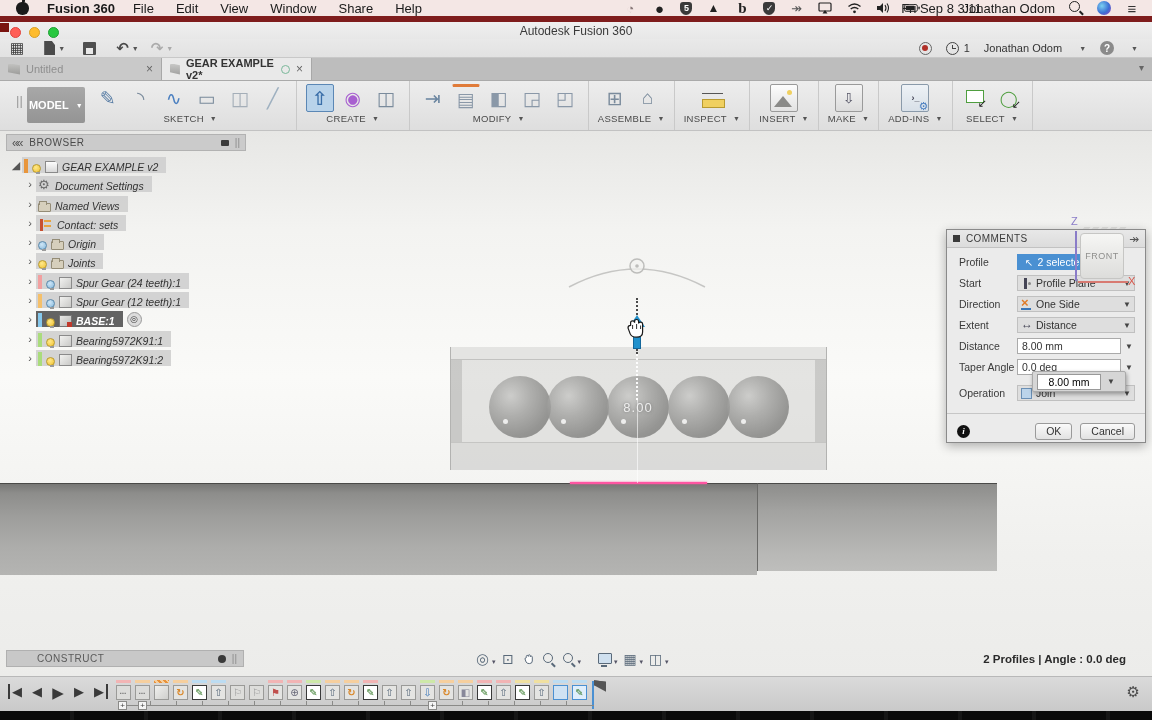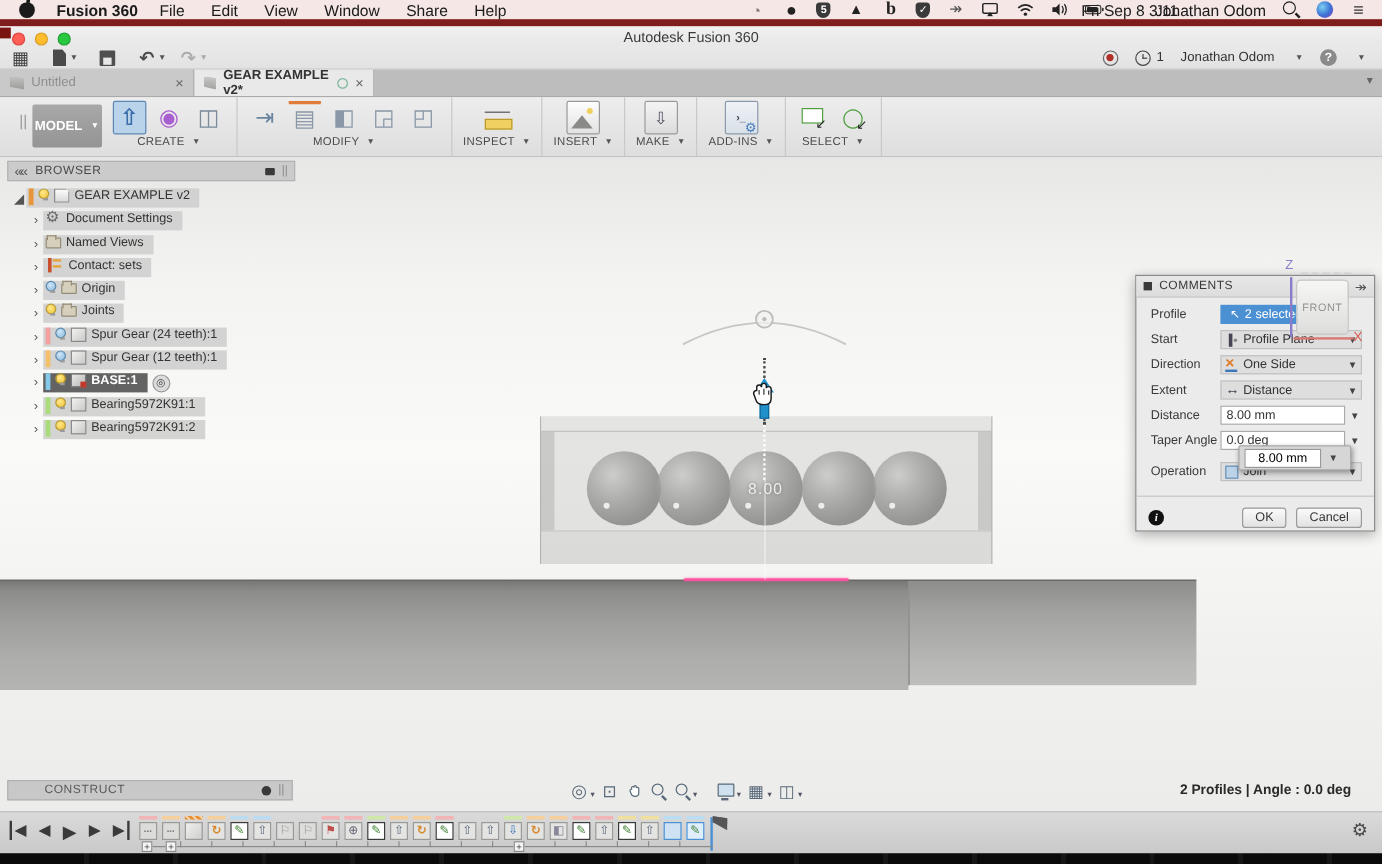--- a/index.html
+++ b/index.html
@@ -150,21 +150,21 @@
   
   .browser{ position:absolute; left:6px; top:3px; width:240px; font-size:10.5px; color:#333;}
   .browser-header{ height:17px; background:#cbcbcb; border:1px solid #b2b2b2; display:flex; align-items:center; padding:0 5px; color:#4a4a4a;}
   .bh-collapse{ font-size:12px; color:#555; margin-right:8px; letter-spacing:-2px;}
   .bh-title{ font-size:10px; letter-spacing:.5px; }
   .bh-dot{ margin-left:auto; width:8px; height:6px; background:#3a3a3a; border-radius:1px;}
   .bh-handle{ color:#8a8a8a; margin-left:6px; font-size:10px;}
   .btree{ padding-top:6px; }
   .brow{ display:flex; align-items:center; height:16px; margin-bottom:3.3px; }
   .brow .exp{ width:12px; text-align:center; color:#555; font-size:11px; flex:none;}
-  .rowbg{ display:inline-flex; align-items:flex-start; background:rgba(206,206,206,.88); height:16px; padding:0 8px 0 2px; gap:4px;}
+  .rowbg{ display:inline-flex; align-items:flex-end; background:rgba(206,206,206,.88); height:16px; padding:0 8px 0 2px; gap:4px;font-style:italic;}
   .rowbg.sel{ background:#636363; color:#fff; font-weight:bold;}
   .cbar{ width:4px; height:14px; flex:none;}
   .bulb{ width:9px; height:9px; border-radius:50%; flex:none; position:relative;}
   .bulb::after{content:""; position:absolute; left:2.5px; bottom:-2px; width:4px; height:2px; background:#9a9a9a;}
   .bulb.yellow{ background:radial-gradient(circle at 40% 35%, #ffe98a, #f0c030); border:.5px solid #b89a30;}
   .bulb.blue{ background:radial-gradient(circle at 40% 35%, #cfe6f6, #85b8dd); border:.5px solid #5a88aa;}
   .bicon{ width:13px; height:12px; flex:none; position:relative;}
   .bi-document{ background:linear-gradient(#fdfdfd,#d8d8d8); border:1px solid #8a8a8a; clip-path:polygon(0 0,75% 0,100% 28%,100% 100%,0 100%);}
   .bi-gear::before{content:"⚙"; font-size:13px; color:#6a6a6a; position:absolute; top:-3px; left:0;}
   .bi-folder{ background:#d6cfbc; border:1px solid #948c76; border-radius:1px; margin-top:2px; height:9px;}
@@ -365,39 +365,63 @@
 
   <div class="ribbon">
     <span class="rib-handle">||</span>
     <div class="model-btn">
       <span>MODEL</span>
         <span class="caret">▼</span>
     </div>
     <span id="ribbon-groups" style="display:flex;">
         <div class="rgroup">
           <div class="icons">
+            <span class="ri gi-create-sketch"></span>
+            <span class="ri gi-sketch-fillet"></span>
+            <span class="ri gi-spline"></span>
+            <span class="ri gi-slot"></span>
+            <span class="ri gi-sketch-mirror"></span>
+            <span class="ri gi-trim"></span>
+          </div>
+          <div class="rgl">
+            <span>SKETCH</span>
+            <span class="caret">▼</span>
+          </div>
+        </div>
+        <div class="rgroup">
+          <div class="icons">
             <span class="ri gi-extrude active"></span>
             <span class="ri gi-form"></span>
             <span class="ri gi-pattern"></span>
           </div>
           <div class="rgl">
             <span>CREATE</span>
             <span class="caret">▼</span>
           </div>
         </div>
         <div class="rgroup">
           <div class="icons">
             <span class="ri gi-press-pull"></span>
             <span class="ri gi-material"></span>
             <span class="ri gi-combine"></span>
             <span class="ri gi-fillet"></span>
             <span class="ri gi-chamfer"></span>
           </div>
           <div class="rgl">
             <span>MODIFY</span>
+            <span class="caret">▼</span>
+          </div>
+        </div>
+        <div class="rgroup">
+          <div class="icons">
+            <span class="ri gi-joint"></span>
+            <span class="ri gi-rigid-group"></span>
+          </div>
+          <div class="rgl">
+            <span>ASSEMBLE</span>
             <span class="caret">▼</span>
           </div>
         </div>
         <div class="rgroup">
           <div class="icons">
             <span class="ri gi-measure"></span>
           </div>
           <div class="rgl">
             <span>INSPECT</span>
             <span class="caret">▼</span>

